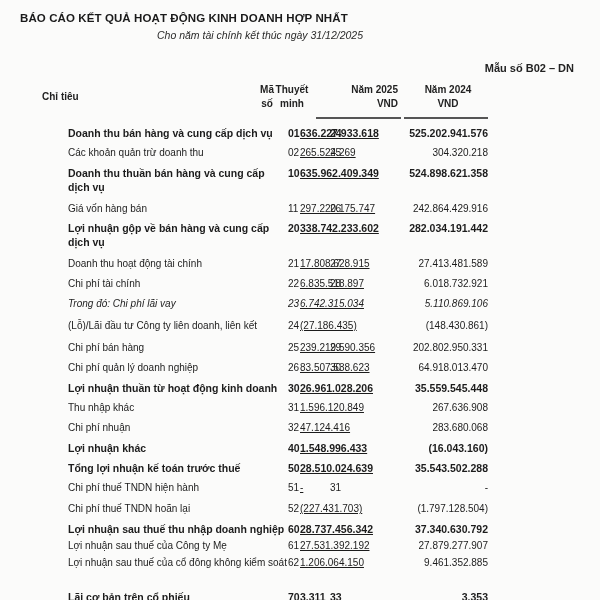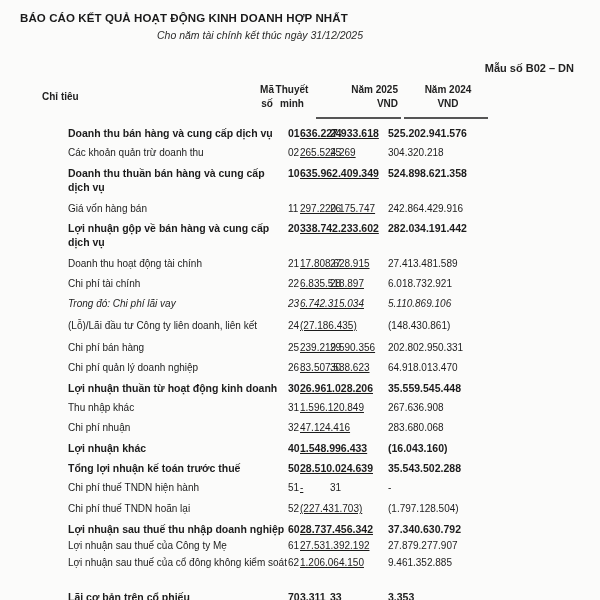--- a/index.html
+++ b/index.html
@@ -32,21 +32,21 @@
     .hdr-y2 { left: 410px; top: 83px; width: 76px; text-align: center; line-height: 14px; }
     .rule { position: absolute; top: 117px; height: 2px; background: #555; }
     .rule-1 { left: 316px; width: 85px; }
     .rule-2 { left: 404px; width: 84px; }
 
     .row { position: absolute; left: 0; width: 600px; font-size: 10px; }
     .row .label { position: absolute; left: 68px; width: 240px; line-height: 14px; }
     .row .code { position: absolute; left: 288px; width: 24px; }
     .row .note { position: absolute; left: 330px; width: 30px; }
     .row .v1 { position: absolute; left: 300px; width: 100px; text-align: left; text-decoration: underline; }
-    .row .v2 { position: absolute; left: 388px; width: 100px; text-align: left; }
+    .row .v2 { position: absolute; left: 388px; width: 100px; text-align: right; }
     .row .code, .row .note, .row .v1, .row .v2 { line-height: 14px; }
     .row.bold { font-weight: bold; font-size: 10.5px; }
     .row.italic { font-style: italic; }
   </style>
 </head>
 <body>
 
 <div class="title">BÁO CÁO KẾT QUẢ HOẠT ĐỘNG KINH DOANH HỢP NHẤT</div>
 <div class="subtitle">Cho năm tài chính kết thúc ngày 31/12/2025</div>
 <div class="form-code">Mẫu số B02 – DN</div>

